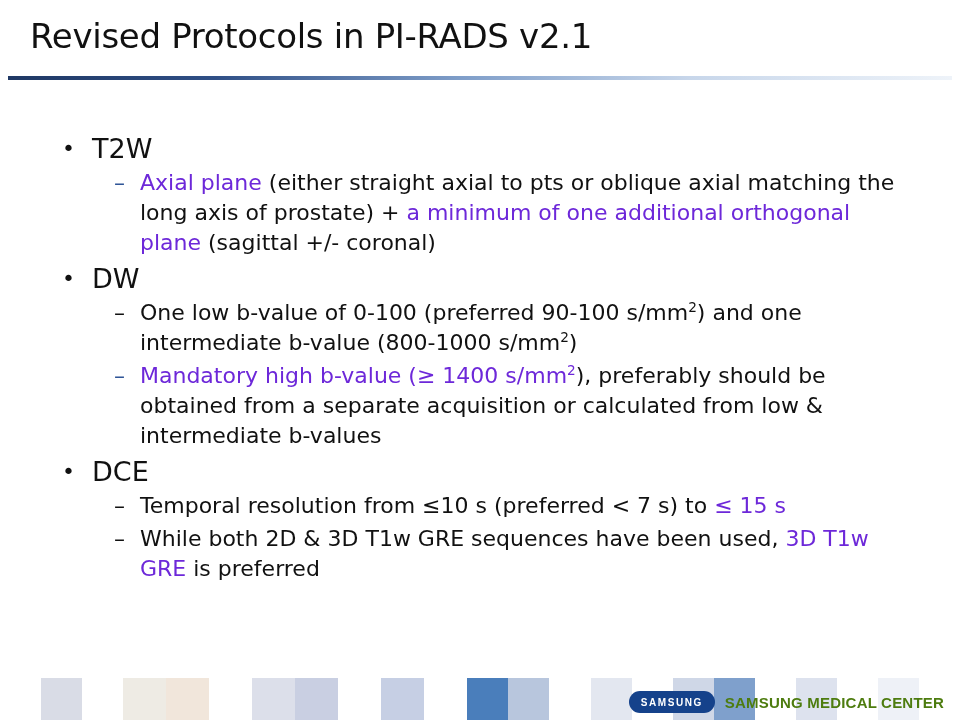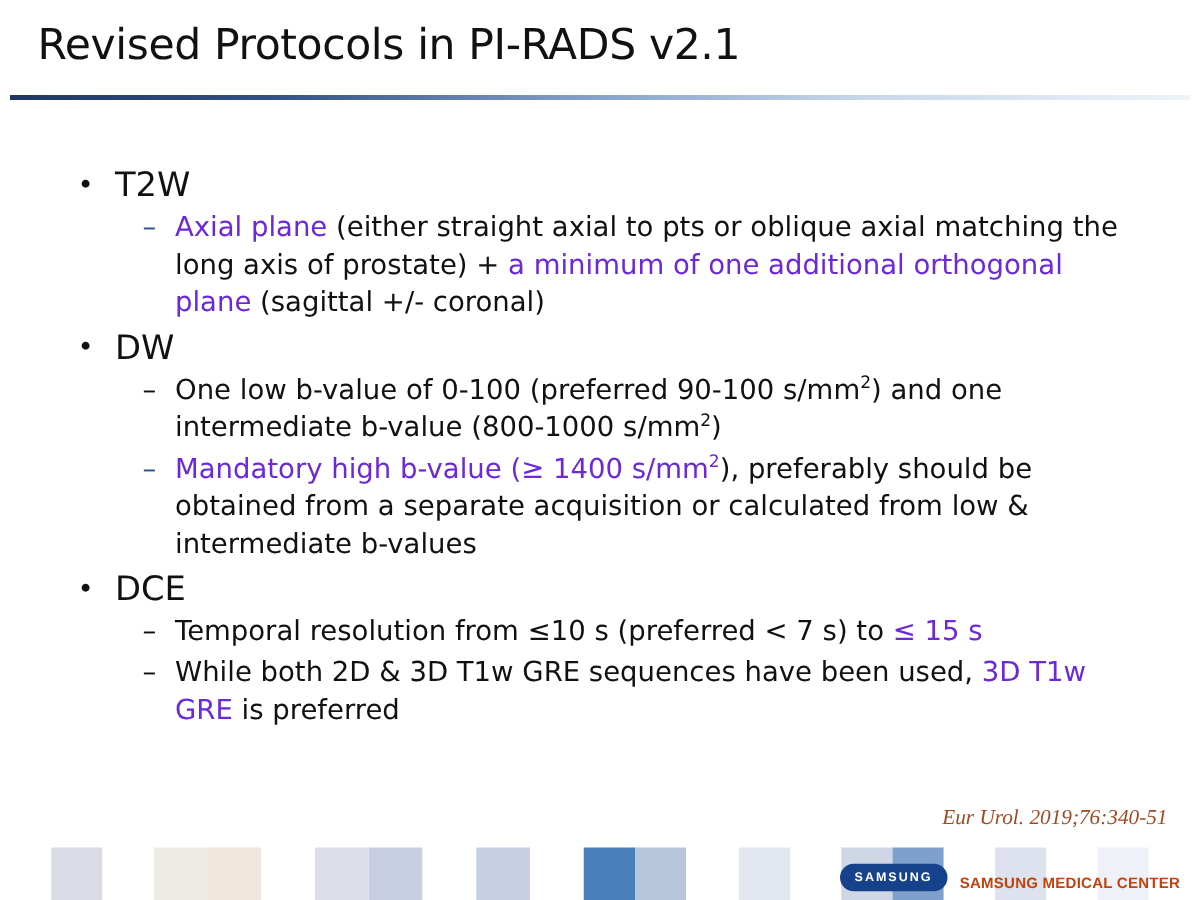--- a/index.html
+++ b/index.html
@@ -111,42 +111,42 @@
     display: flex;
   }
   .band .seg { height: 42px; }
 
   
   .samsung-wrap {
     position: absolute;
     right: 16px;
     bottom: 7px;
     display: flex;
-    align-items: flex-end;
+    align-items: center;
     gap: 10px;
   }
   .samsung-oval {
     width: 86px;
     height: 22px;
     border-radius: 11px;
     background: #15428b;
     color: #ffffff;
     font-size: 10px;
     font-weight: bold;
     letter-spacing: 1.6px;
     display: flex;
     align-items: center;
     justify-content: center;
     font-family: "Liberation Sans", sans-serif;
   }
   .smc-text {
     font-family: "Liberation Sans", sans-serif;
-    font-size: 12px;
+    font-size: 15px;
     font-weight: bold;
-    color: #c2410c;
+    color: #4d7c0f;
     letter-spacing: 0.2px;
     white-space: nowrap;
   }
 </style>
 </head>
 <body>
 
 <div class="slide">
 
   <div class="title">Revised Protocols in PI-RADS v2.1</div>
@@ -194,21 +194,20 @@
     </div>
     <div class="l2">
       <span class="dash">–</span>
       <span class="txt">
         <span>While both 2D &amp; 3D T1w GRE sequences have been used, </span><span class="blue">3D T1w GRE</span><span> is preferred</span>
       </span>
     </div>
 
   </div>
 
-  <div class="citation">Eur Urol. 2019;76:340-51</div>
 
   <div class="band">
       <div class="seg" style="width: 42px; background: rgb(255, 255, 255);"></div>
       <div class="seg" style="width: 42px; background: rgb(217, 220, 230);"></div>
       <div class="seg" style="width: 42px; background: rgb(255, 255, 255);"></div>
       <div class="seg" style="width: 44px; background: rgb(238, 235, 228);"></div>
       <div class="seg" style="width: 44px; background: rgb(241, 230, 219);"></div>
       <div class="seg" style="width: 44px; background: rgb(255, 255, 255);"></div>
       <div class="seg" style="width: 44px; background: rgb(220, 223, 234);"></div>
       <div class="seg" style="width: 44px; background: rgb(201, 207, 226);"></div>

